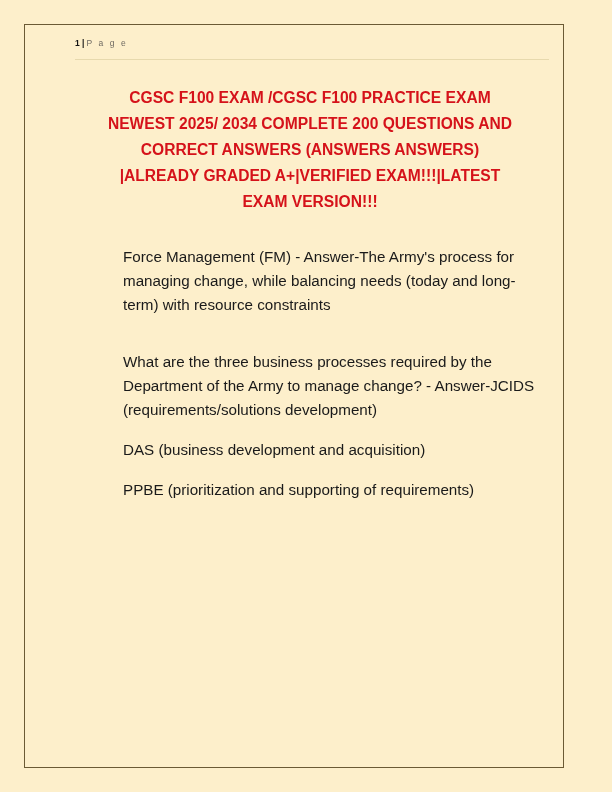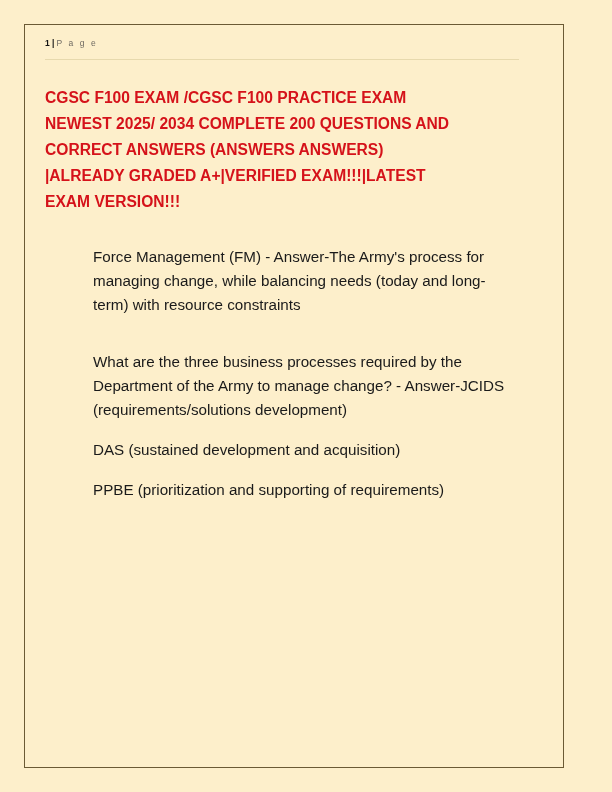--- a/index.html
+++ b/index.html
@@ -34,21 +34,21 @@
     pointer-events: none;
   }
 
   .content {
     position: absolute;
     left: 0;
     top: 0;
     width: 612px;
     height: 792px;
     box-sizing: border-box;
-    padding: 34px 66px 0 45px;
+    padding: 34px 66px 0 75px;
   }
 
   
   .page-header {
     height: 26px;
     border-bottom: 1px solid #e7d9ad;
     width: 474px;
     margin-left: 0;
     padding-top: 3px;
     box-sizing: border-box;
@@ -74,20 +74,21 @@
     color: #6f6a62;
   }
 
   
   .doc-title {
     margin-top: 25px;
     color: #d5121a;
     font-weight: bold;
     font-size: 15.6px;
     line-height: 26px;
+    text-align: center;
     width: 470px;
   }
 
   
   .body-copy {
     margin-top: 30px;
     width: 474px;
   }
   .qa-block {
     margin-bottom: 33px;
@@ -129,21 +130,21 @@
     </div>
 
     <div class="body-copy">
 
       <div class="qa-block">
         <p class="para">Force Management (FM) - Answer-The Army's process for managing change, while balancing needs (today and long-term) with resource constraints</p>
       </div>
 
       <div class="qa-block">
         <p class="para">What are the three business processes required by the Department of the Army to manage change? - Answer-JCIDS (requirements/solutions development)</p>
-        <p class="para">DAS (sustained development and acquisition)</p>
+        <p class="para">DAS (business development and acquisition)</p>
         <p class="para">PPBE (prioritization and supporting of requirements)</p>
       </div>
 
 
     </div>
 
   </div>
 </div>
 
 </body></html>

